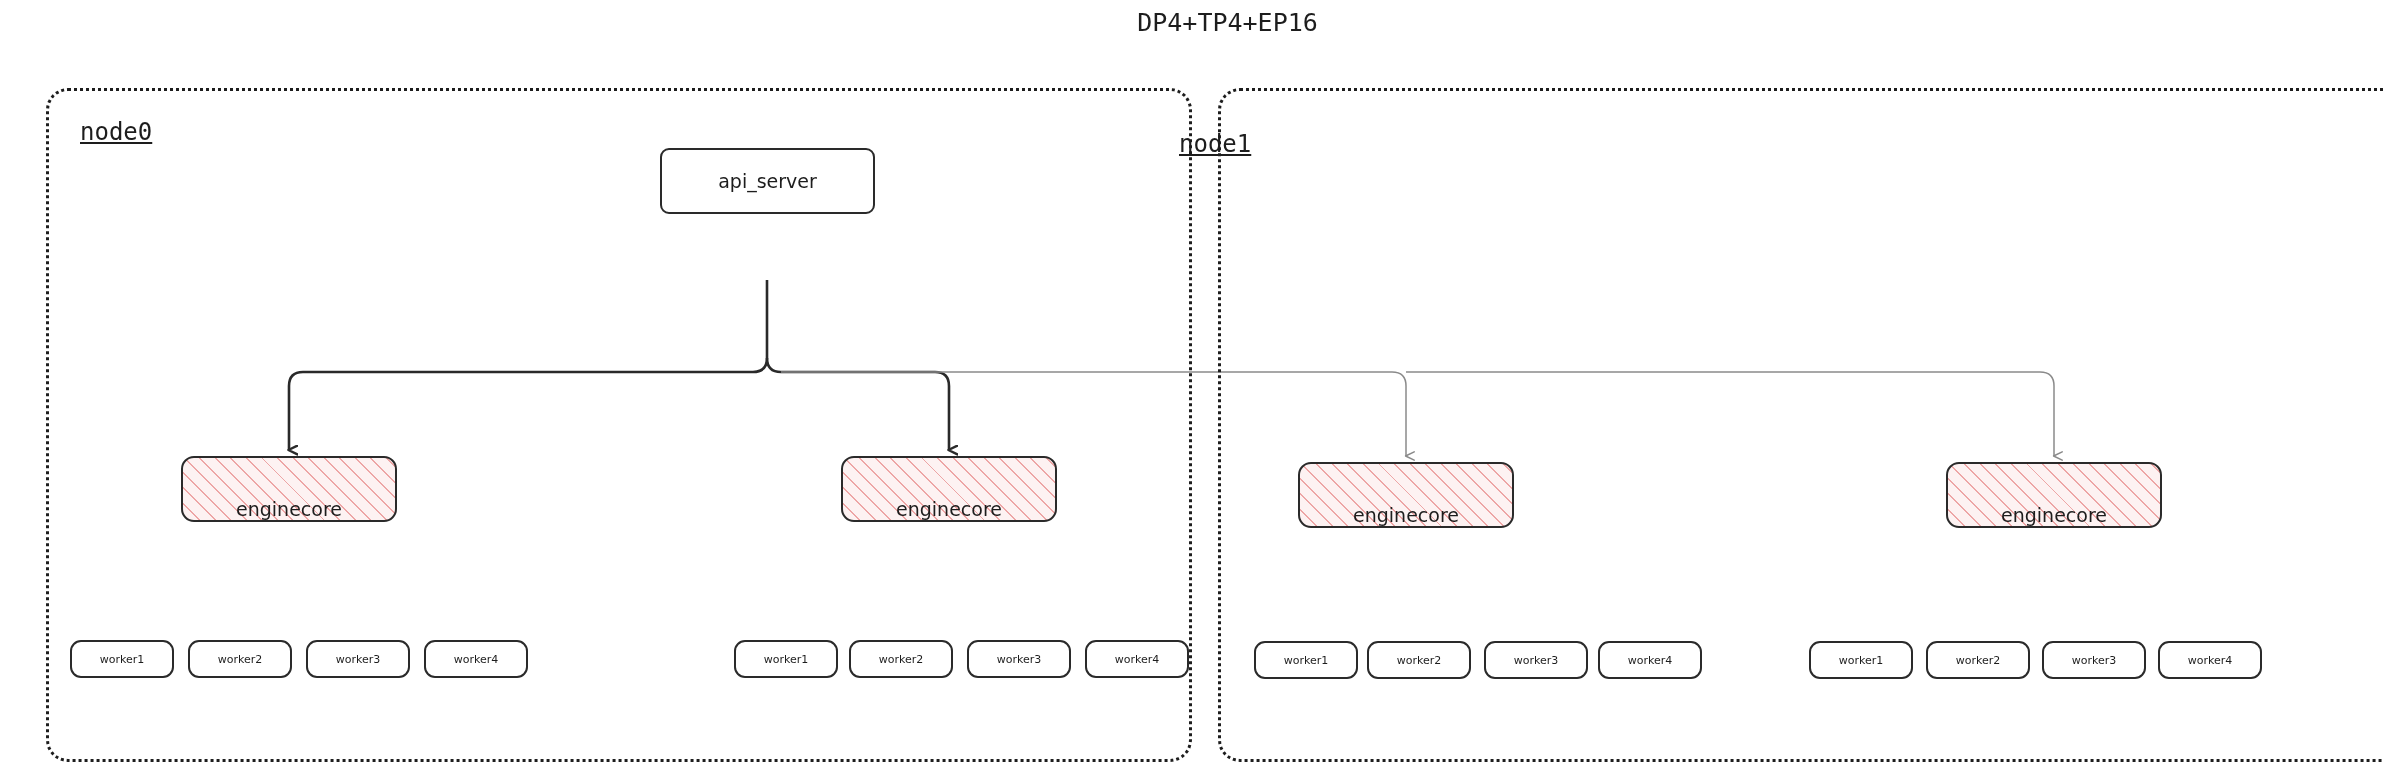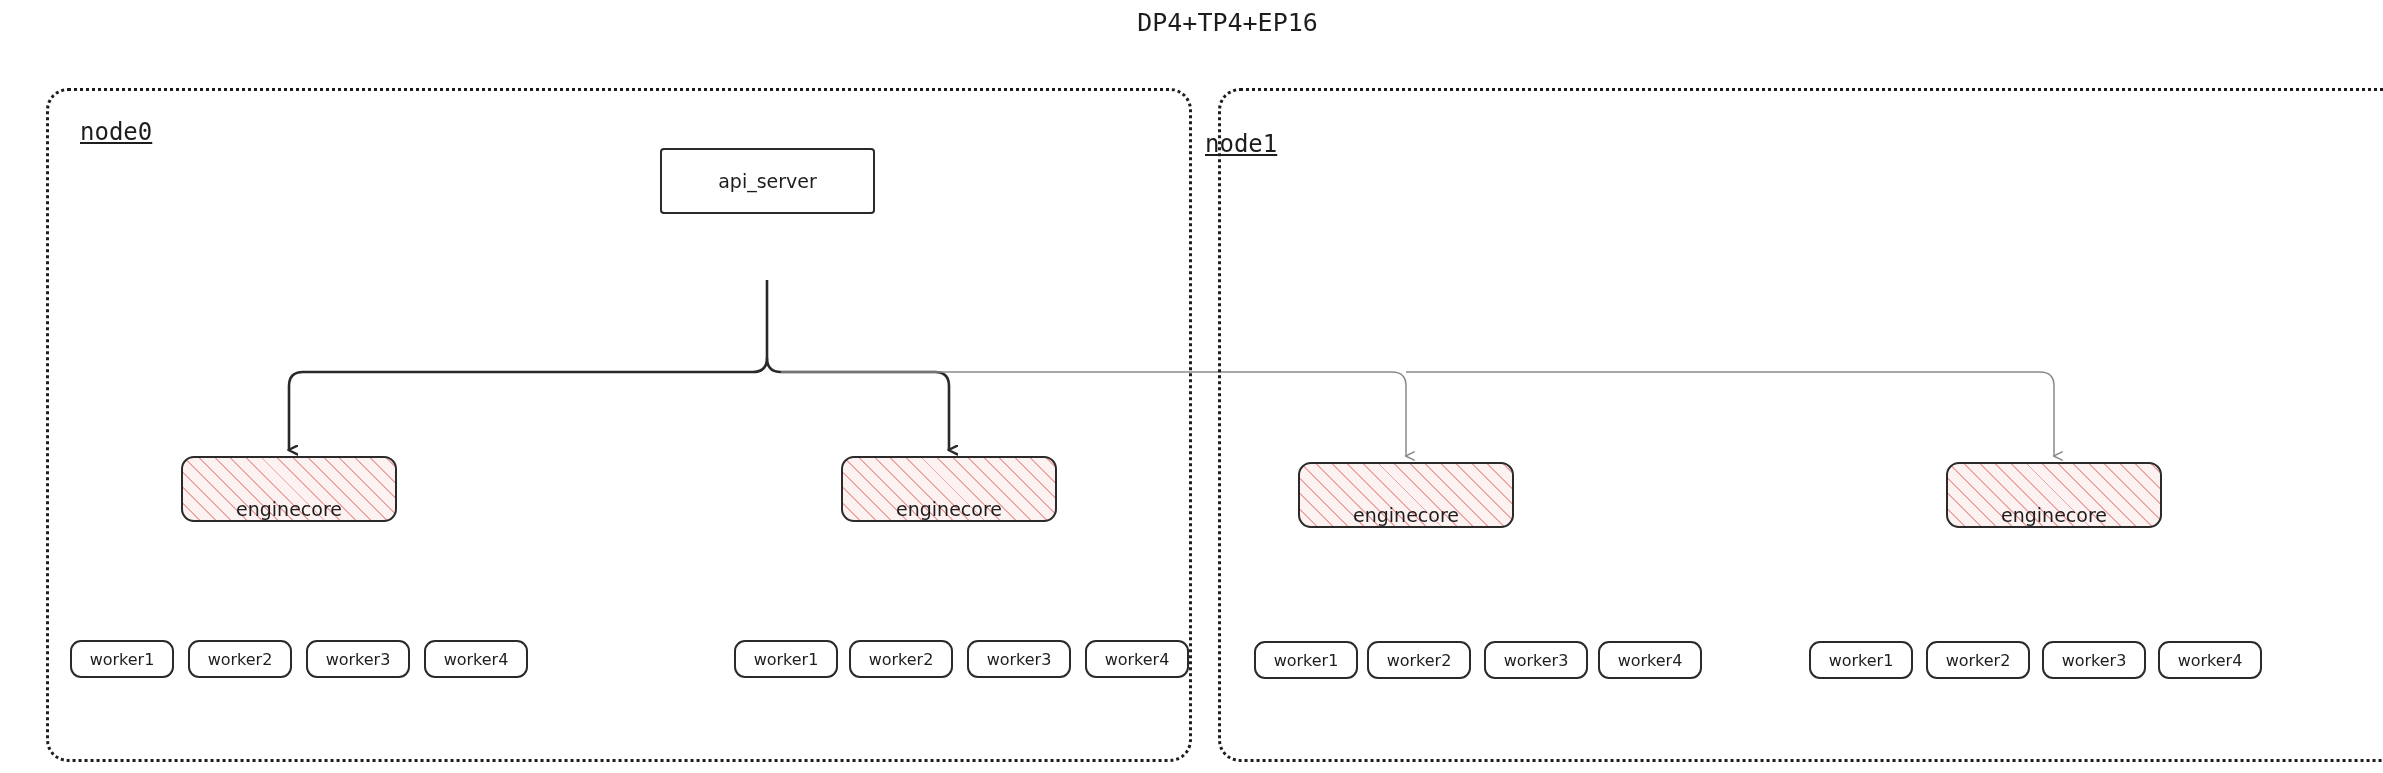--- a/index.html
+++ b/index.html
@@ -47,21 +47,21 @@
     position: absolute;
     box-sizing: border-box;
     display: flex;
     align-items: center;
     justify-content: center;
     color: #1d1d1d;
     background: #ffffff;
   }
   .box-plain {
     border: 2.5px solid #2a2a2a;
-    border-radius: 4px;
+    border-radius: 9px;
     font-size: 19px;
   }
   .box-async {
     border: 2.5px solid #2a2a2a;
     border-radius: 12px;
     font-size: 19px;
     background-color: #f7fdf8;
     background-image: repeating-linear-gradient(
       45deg,
       rgba(120, 200, 130, 0.85) 0px,
@@ -84,21 +84,21 @@
     );
     align-items: flex-end;
   }
   .box-engine > span, .box-async > span, .box-plain > span {
     background: transparent;
     padding: 0 4px;
   }
   .box-worker {
     border: 2.5px solid #2a2a2a;
     border-radius: 11px;
-    font-size: 16px;
+    font-size: 11px;
     background: #ffffff;
   }
   #edges {
     position: absolute;
     top: 0;
     left: 0;
     width: 2383px;
     height: 773px;
     pointer-events: none;
   }
@@ -167,21 +167,21 @@
     <span>worker2</span>
     </div>
   <div class="box box-worker" style="left:931px;  top:640px; width:104px; height:38px;">
     <span>worker3</span>
     </div>
   <div class="box box-worker" style="left:1049px; top:640px; width:104px; height:38px;">
     <span>worker4</span>
     </div>
 
   <div class="node-container" style="left:1182px; top:88px; width:1191px; height:674px;"></div>
-  <div class="node-label" style="left:1169px; top:130px;">node1</div>
+  <div class="node-label" style="left:1143px; top:130px;">node1</div>
 
   <div class="box box-engine" style="left:1262px; top:462px; width:216px; height:66px;">
     <span>enginecore</span>
   </div>
 
   <div class="box box-engine" style="left:1910px; top:462px; width:216px; height:66px;">
     <span>enginecore</span>
   </div>
 
   <div class="box box-worker" style="left:1218px; top:641px; width:104px; height:38px;">

